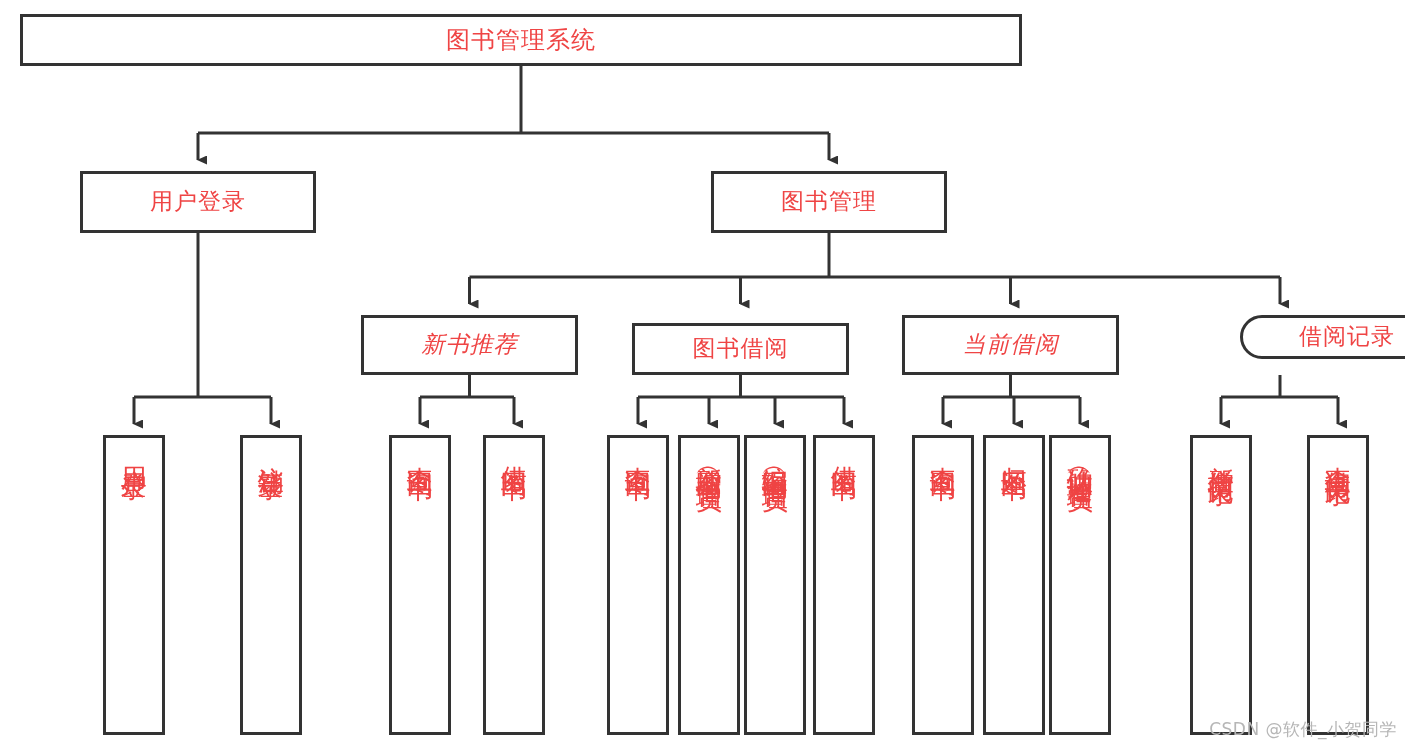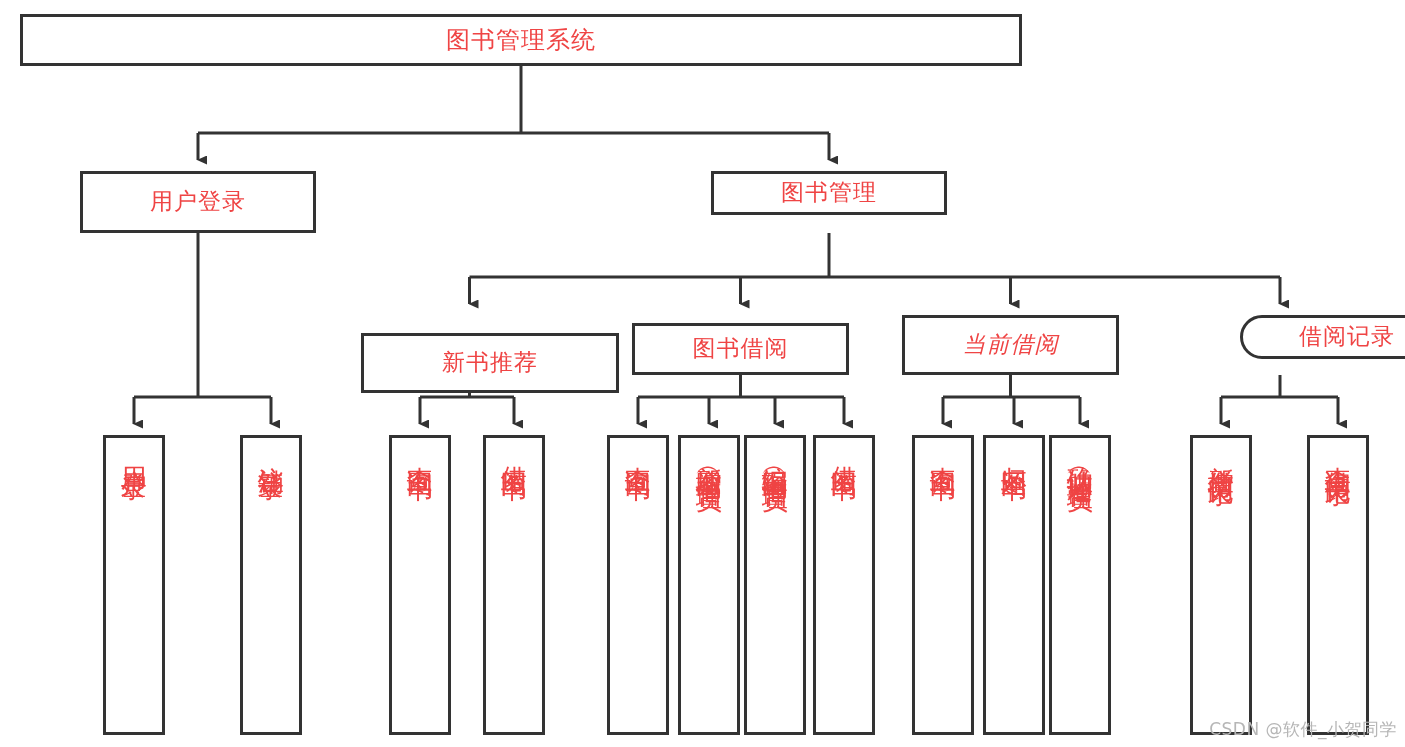--- a/index.html
+++ b/index.html
@@ -123,25 +123,25 @@
       </g>
   </svg>
 
   <div class="node root horiz" style="left: 20px; top: 14px; width: 1002px; height: 52px;">
     <span class="label">图书管理系统</span>
   </div>
 
   <div class="node horiz" style="left: 80px; top: 171px; width: 236px; height: 62px;">
     <span class="label">用户登录</span>
   </div>
-  <div class="node horiz" style="left: 711px; top: 171px; width: 236px; height: 44px;">
+  <div class="node horiz" style="left: 711px; top: 171px; width: 236px; height: 62px;">
     <span class="label">图书管理</span>
   </div>
 
-  <div class="node horiz" style="left: 361px; top: 333px; width: 258px; height: 60px;">
+  <div class="node horiz" style="left: 361px; top: 315px; width: 217px; height: 60px; font-style: italic;">
     <span class="label">新书推荐</span>
   </div>
   <div class="node horiz" style="left: 632px; top: 315px; width: 217px; height: 52px; margin-top: 8px;">
     <span class="label">图书借阅</span>
   </div>
   <div class="node horiz" style="left: 902px; top: 315px; width: 217px; height: 60px; font-style: italic;">
     <span class="label">当前借阅</span>
   </div>
   <div class="node horiz" style="left: 1240px; top: 315px; width: 214px; height: 44px; border-radius: 30px;">
     <span class="label">借阅记录</span>

